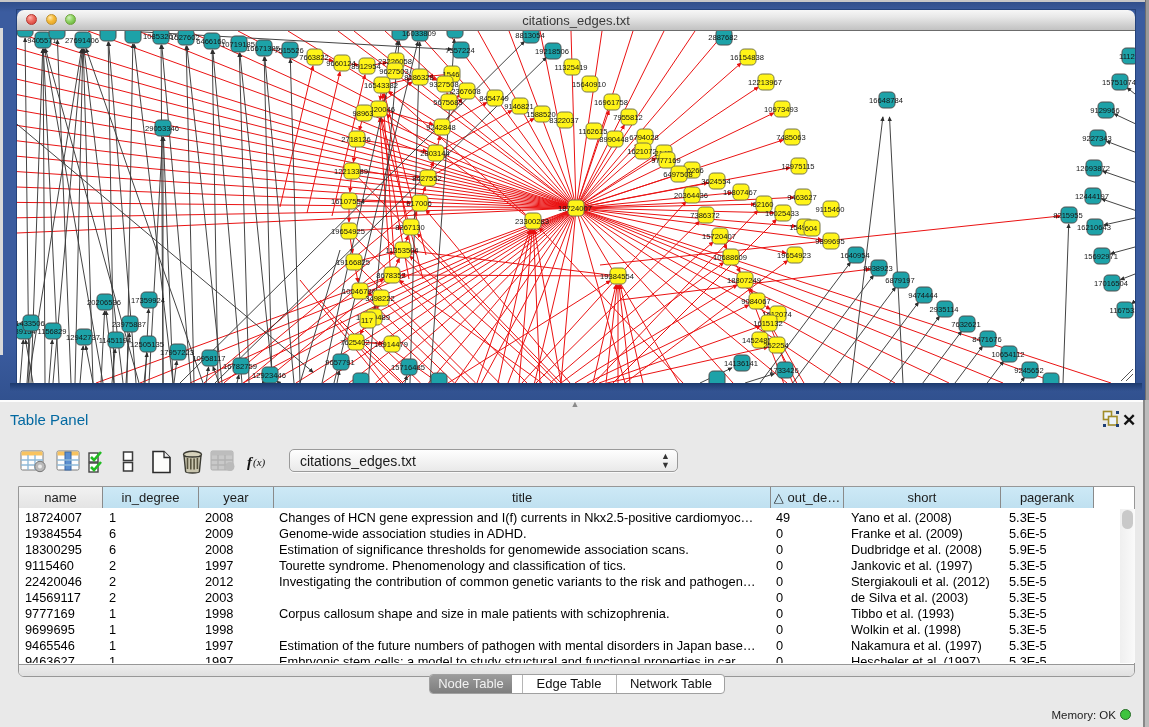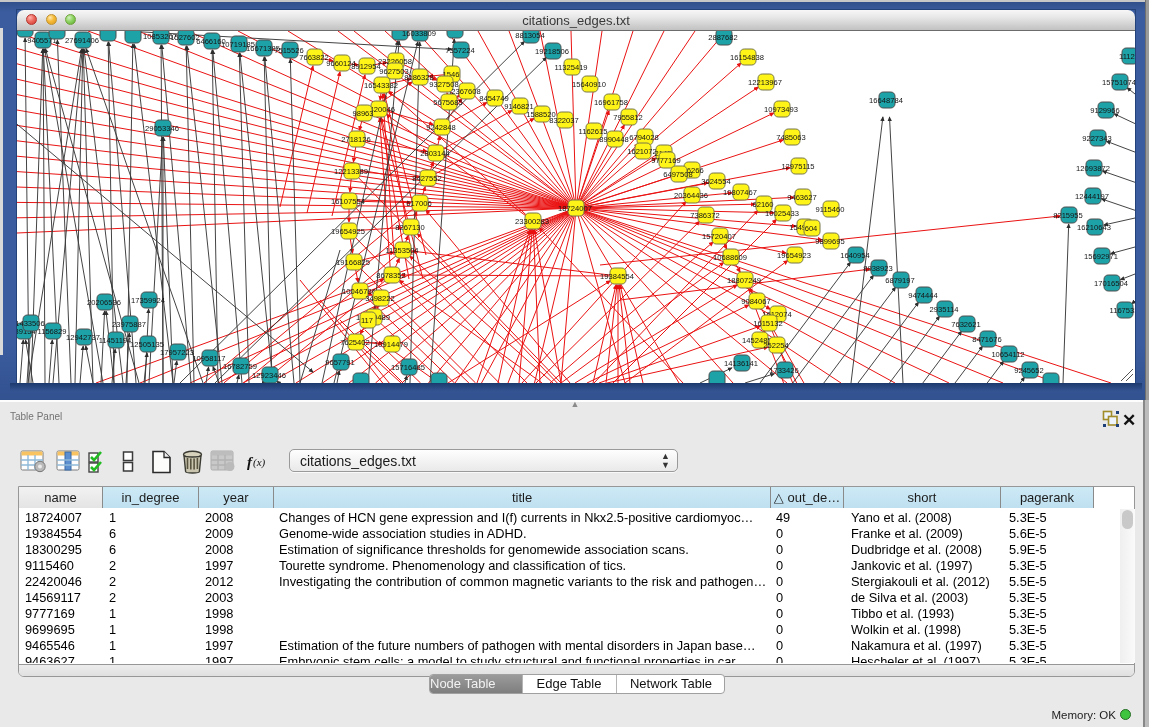--- a/index.html
+++ b/index.html
@@ -20,42 +20,42 @@
 svg.net{position:absolute;left:0;top:0}
 svg.net line.r{stroke:#ea1212;stroke-width:1;fill:none}
 svg.net line.k{stroke:#3a3a3a;stroke-width:0.95;fill:none}
 svg.net .nt{fill:#1da2a8;stroke:#4d4d4d;stroke-width:1}
 svg.net .ny{fill:#fff418;stroke:#77774a;stroke-width:1}
 svg.net .nl{font-size:7.6px;fill:#151515;text-anchor:middle}
 
 #panel{left:0;top:400px;width:1149px;height:327px;background:#e9e9e9}
 #paneltopline{left:0;top:0;width:1149px;height:2px;background:#fdfdfd}
 #caret{left:569px;top:1px;width:12px;height:6px;color:#8a8a8a;font-size:9px;line-height:6px;text-align:center}
-#ptitle{left:10px;top:11px;font-size:10px;color:#737373}
+#ptitle{left:10px;top:11px;font-size:15px;color:#0369a1}
 #pclose{left:1122px;top:10px;font-size:17px;font-weight:700;color:#111}
 #prightedge{left:1143px;top:0;width:6px;height:327px;background:#bcbcbc;border-left:2px solid #888}
 
 .ti{top:50px}
 #combo{left:289px;top:49px;width:389px;height:23px;border:1px solid #9a9a9a;border-radius:5px;background:linear-gradient(#fefefe,#e9e9e9);box-shadow:0 1px 0 rgba(255,255,255,.7)}
 #combotext{left:10px;top:3px;font-size:14px;color:#1a1a1a}
 #comboarr{left:371px;top:2px;font-size:9px;color:#333;line-height:9px}
 
 #tbl{left:18px;top:86px;width:1117px;height:191px;border:1px solid #979797;border-radius:0 0 6px 6px;background:#fff}
 .hc{top:0;height:21px;border-right:1px solid #8a8a8a;background:linear-gradient(#cde9f6,#bfe0f0);font-size:13px;color:#1c1c1c;text-align:center;line-height:21px}
 .hc1{background:linear-gradient(#f2f2f2,#e4e4e4)}
 #thdr{left:0;top:0;width:1075px;height:21px;border-bottom:1px solid #8a8a8a}
 .cell{font-size:12.8px;color:#000;white-space:nowrap}
 .tc{max-width:492px;overflow:hidden}
 #rows{left:0;top:21px;width:1100px;height:155px;overflow:hidden}
 #vsb{left:1101px;top:22px;width:15px;height:154px;background:linear-gradient(90deg,#efefef,#fafafa)}
 #vthumb{left:2px;top:1px;width:11px;height:19px;border-radius:6px;background:#c9c9c9}
 #tfoot{left:0;top:177px;width:1115px;height:12px;background:linear-gradient(#ededed,#e0e0e0);border-top:1px solid #979797;border-radius:0 0 5px 5px}
 
 #tabs{left:429px;top:274px;width:296px;height:20px;border:1px solid #a0a0a0;border-radius:4px;background:#fff;font-size:13px}
-#tseg1{left:0;top:0;width:92px;height:18px;background:linear-gradient(#9b9b9b,#7e7e7e);border-radius:3px 0 0 3px;color:#f2f2f2;text-align:left;line-height:18px}
+#tseg1{left:0;top:0;width:82px;height:18px;background:linear-gradient(#9b9b9b,#7e7e7e);border-radius:3px 0 0 3px;color:#f2f2f2;text-align:center;line-height:18px}
 #tseg2{left:92px;top:0;width:93px;height:18px;border-left:1px solid #b5b5b5;color:#111;text-align:center;line-height:18px}
 #tseg3{left:186px;top:0;width:109px;height:18px;border-left:1px solid #b5b5b5;color:#111;text-align:center;line-height:18px}
 #mem{right:33px;top:309px;font-size:11.5px;color:#1d1d1d}
 #memdot{left:1120px;top:309px;width:11px;height:11px;border-radius:50%;background:#3ec43e;border:1.5px solid #256a25}
 </style></head><body>
 <div class="abs" id="top">
   <div class="abs" id="topedge"></div>
   <div class="abs" id="leftstrip"></div>
   <div class="abs" id="win">
     <div class="abs" id="titlebar">
@@ -718,33 +718,34 @@
         <div class="abs cell" style="left:6px;top:50px">9115460</div>
         <div class="abs cell" style="left:90px;top:50px">2</div>
         <div class="abs cell" style="left:186px;top:50px">1997</div>
         <div class="abs cell tc" style="left:260px;top:50px">Tourette syndrome. Phenomenology and classification of tics.</div>
         <div class="abs cell" style="left:757px;top:50px">0</div>
         <div class="abs cell" style="left:832px;top:50px">Jankovic et al. (1997)</div>
         <div class="abs cell" style="left:990px;top:50px">5.3E-5</div>
         <div class="abs cell" style="left:6px;top:66px">22420046</div>
         <div class="abs cell" style="left:90px;top:66px">2</div>
         <div class="abs cell" style="left:186px;top:66px">2012</div>
-        <div class="abs cell tc" style="left:260px;top:66px">Investigating the contribution of common magnetic variants to the risk and pathogen…</div>
+        <div class="abs cell tc" style="left:260px;top:66px">Investigating the contribution of common genetic variants to the risk and pathogen…</div>
         <div class="abs cell" style="left:757px;top:66px">0</div>
         <div class="abs cell" style="left:832px;top:66px">Stergiakouli et al. (2012)</div>
         <div class="abs cell" style="left:990px;top:66px">5.5E-5</div>
         <div class="abs cell" style="left:6px;top:82px">14569117</div>
         <div class="abs cell" style="left:90px;top:82px">2</div>
         <div class="abs cell" style="left:186px;top:82px">2003</div>
         <div class="abs cell" style="left:757px;top:82px">0</div>
         <div class="abs cell" style="left:832px;top:82px">de Silva et al. (2003)</div>
         <div class="abs cell" style="left:990px;top:82px">5.3E-5</div>
         <div class="abs cell" style="left:6px;top:98px">9777169</div>
         <div class="abs cell" style="left:90px;top:98px">1</div>
         <div class="abs cell" style="left:186px;top:98px">1998</div>
+        <div class="abs cell tc" style="left:260px;top:98px">Corpus callosum shape and size in male patients with schizophrenia.</div>
         <div class="abs cell" style="left:757px;top:98px">0</div>
         <div class="abs cell" style="left:832px;top:98px">Tibbo et al. (1993)</div>
         <div class="abs cell" style="left:990px;top:98px">5.3E-5</div>
         <div class="abs cell" style="left:6px;top:114px">9699695</div>
         <div class="abs cell" style="left:90px;top:114px">1</div>
         <div class="abs cell" style="left:186px;top:114px">1998</div>
         <div class="abs cell" style="left:757px;top:114px">0</div>
         <div class="abs cell" style="left:832px;top:114px">Wolkin et al. (1998)</div>
         <div class="abs cell" style="left:990px;top:114px">5.3E-5</div>
         <div class="abs cell" style="left:6px;top:130px">9465546</div>

